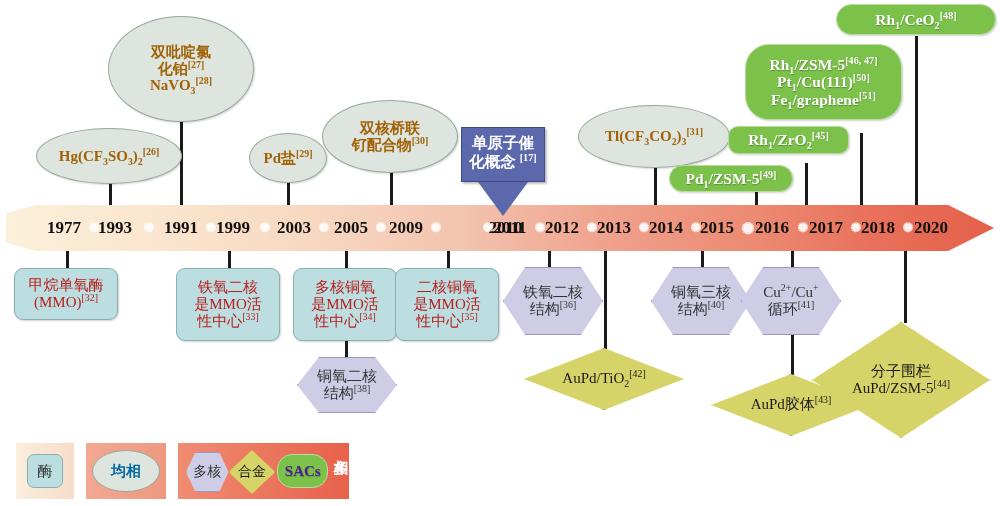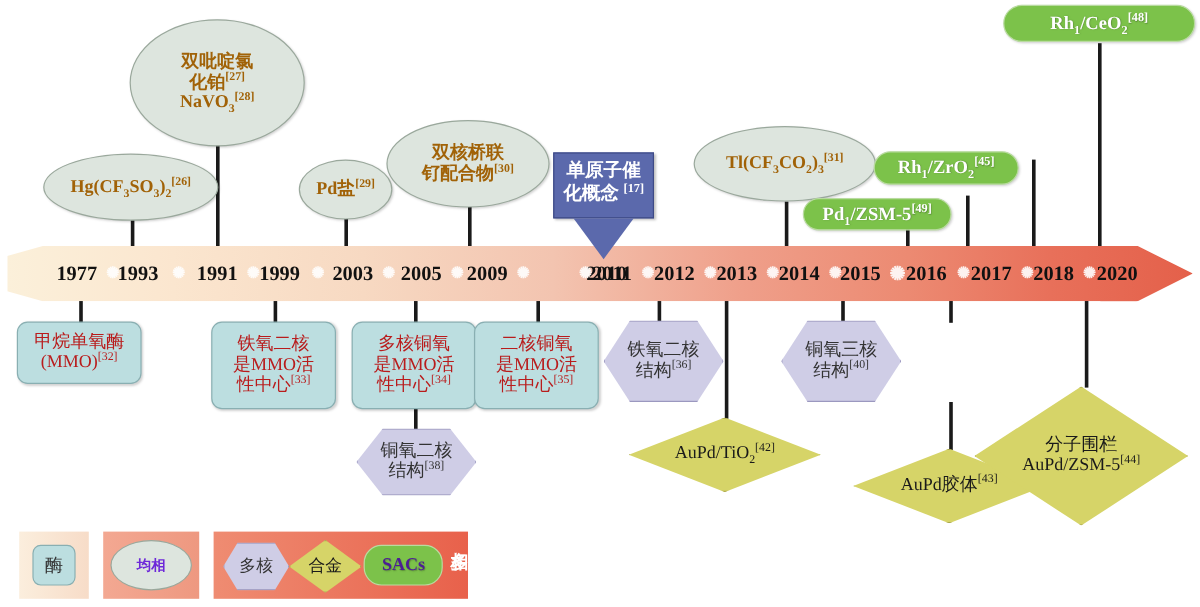--- a/index.html
+++ b/index.html
@@ -128,28 +128,28 @@
   .sep{
     position:absolute;top:50%;transform:translate(-50%,-50%);
     color:#ffffff;font-size:13px;font-weight:700;opacity:.9;
   }
 
   
   #legend{position:absolute;left:16px;top:443px;height:56px;z-index:5;}
   .lgband{position:absolute;top:0;height:56px;display:flex;align-items:center;}
   #lg1{left:0;width:58px;background:linear-gradient(90deg,#fbeedd 0%,#f7dcc8 100%);justify-content:center;}
   #lg2{left:70px;width:80px;background:linear-gradient(90deg,#f3a892 0%,#ee9880 100%);justify-content:center;}
-  #lg3{left:162px;width:212px;background:linear-gradient(90deg,#ef8c72 0%,#e8614b 100%);}
+  #lg3{left:162px;width:171px;background:linear-gradient(90deg,#ef8c72 0%,#e8614b 100%);}
   .lg-enz{
     width:34px;height:32px;background:#bcdee0;border:1.3px solid #89afb2;border-radius:7px;
     display:flex;align-items:center;justify-content:center;font-size:15px;color:#333;
   }
   .lg-ell{
     width:66px;height:40px;background:#dde5de;border:1.3px solid #9aa89c;border-radius:50%;
-    display:flex;align-items:center;justify-content:center;font-size:12px;color:#6d28d9;font-weight:700;
+    display:flex;align-items:center;justify-content:center;font-size:15px;color:#0369a1;font-weight:700;
   }
   .lg-hexwrap{width:58px;height:38px;margin-left:8px;}
   .lg-hex{width:100%;height:100%;background:#cfcde6;border:1.2px solid #9b98bf;
     clip-path:polygon(22% 0%,78% 0%,100% 50%,78% 100%,22% 100%,0% 50%);
     display:flex;align-items:center;justify-content:center;font-size:14px;color:#333;}
   .lg-diawrap{width:64px;height:42px;margin-left:2px;}
   .lg-dia{width:100%;height:100%;background:#d6d468;border:1.2px solid #a9a74e;
     clip-path:polygon(50% 0%,100% 50%,50% 100%,0% 50%);
     display:flex;align-items:center;justify-content:center;font-size:14px;color:#1a1a1a;}
   .lg-sac{
@@ -214,24 +214,27 @@
   </div>
 
   <div class="node ellipse" style="left:578px;top:105px;width:152px;height:63px;">
     <span class="txt">Tl(CF<sub>3</sub>CO<sub>2</sub>)<sub>3</sub><sup>[31]</sup></span>
   </div>
 
   <div class="node sac" style="left:669px;top:165px;width:124px;height:27px;">
     <span class="txt">Pd<sub>1</sub>/ZSM-5<sup>[49]</sup></span>
   </div>
 
-  <div class="node sac" style="left:728px;top:126px;width:121px;height:28px;">
+  <div class="node sac" style="left:728px;top:126px;width:121px;height:28px;border-radius:10px;">
     <span class="txt">Rh<sub>1</sub>/ZrO<sub>2</sub><sup>[45]</sup></span>
   </div>
 
+  <div class="node sac" style="left:745px;top:44px;width:157px;height:76px;border-radius:24px;">
+    <span class="txt">Rh<sub>1</sub>/ZSM-5<sup>[46, 47]</sup><br>Pt<sub>1</sub>/Cu(111)<sup>[50]</sup><br>Fe<sub>1</sub>/graphene<sup>[51]</sup></span>
+  </div>
 
   <div class="node sac" style="left:836px;top:4px;width:160px;height:31px;">
     <span class="txt">Rh<sub>1</sub>/CeO<sub>2</sub><sup>[48]</sup></span>
   </div>
 
   <div id="timeline">
     <div id="tlbody"></div>
     <div id="years">
       <span class="yr" style="left:58px;">1977</span>
       <span class="sep" style="left:88px;">✺</span>
@@ -296,20 +299,25 @@
       <span>铁氧二核<br>结构<sup>[36]</sup></span>
     </div>
   </div>
 
   <div class="hexwrap" style="left:651px;top:267px;width:100px;height:68px;">
     <div class="hex">
       <span>铜氧三核<br>结构<sup>[40]</sup></span>
     </div>
   </div>
 
+  <div class="hexwrap" style="left:741px;top:267px;width:100px;height:68px;">
+    <div class="hex">
+      <span>Cu<sup>2+</sup>/Cu<sup>+</sup><br>循环<sup>[41]</sup></span>
+    </div>
+  </div>
 
   <div class="diawrap" style="left:524px;top:348px;width:160px;height:62px;">
     <div class="dia">
       <span>AuPd/TiO<sub>2</sub><sup>[42]</sup></span>
     </div>
   </div>
 
   <div class="diawrap" style="left:711px;top:374px;width:160px;height:62px;">
     <div class="dia">
       <span>AuPd胶体<sup>[43]</sup></span>

